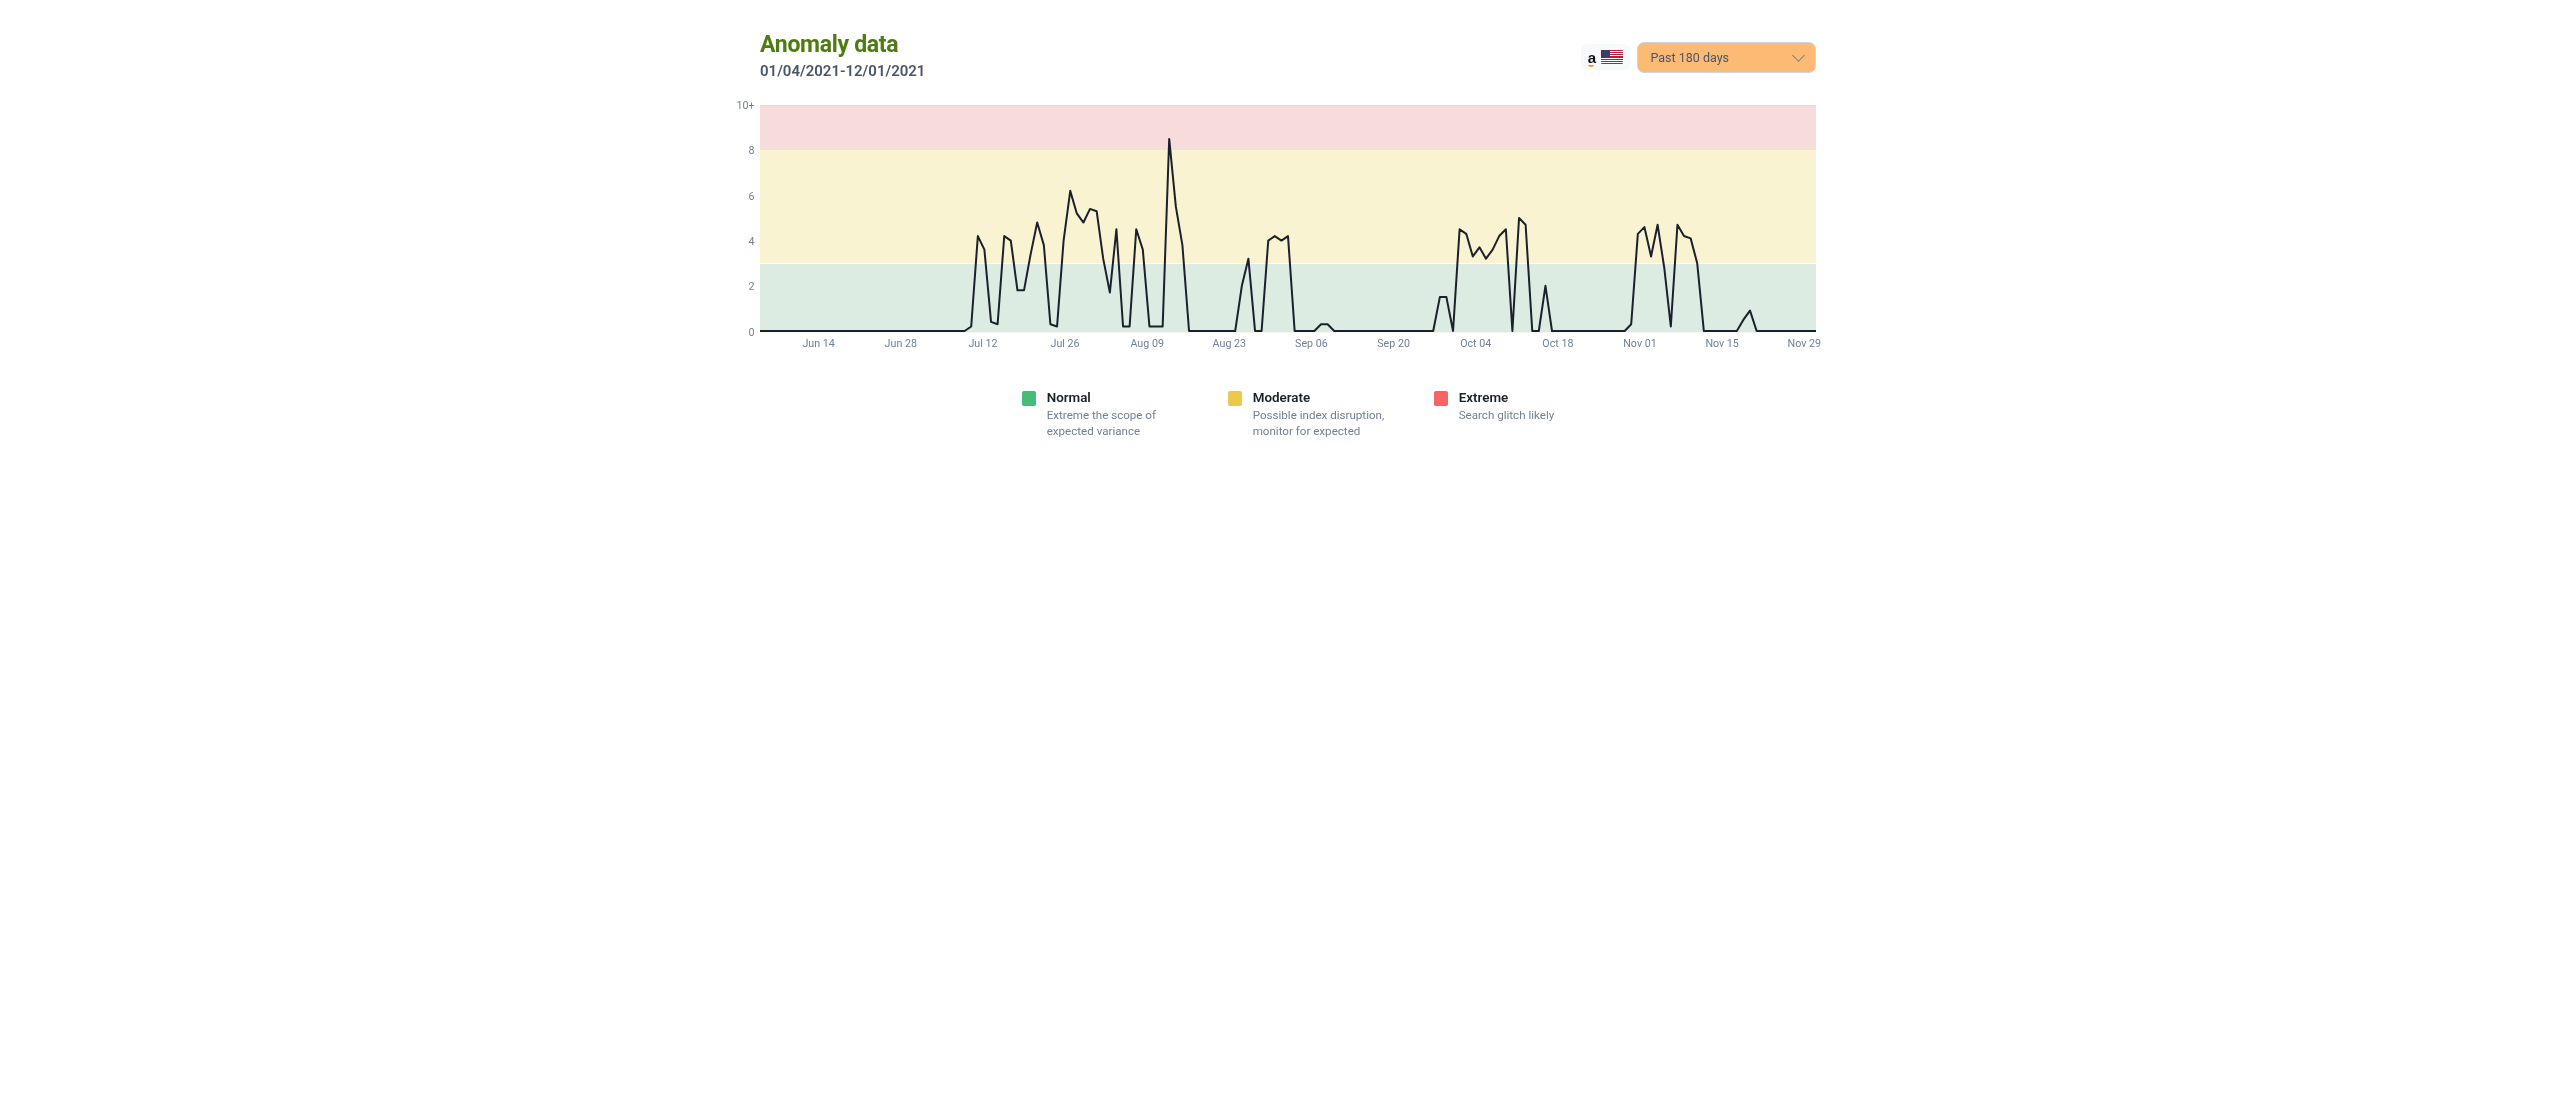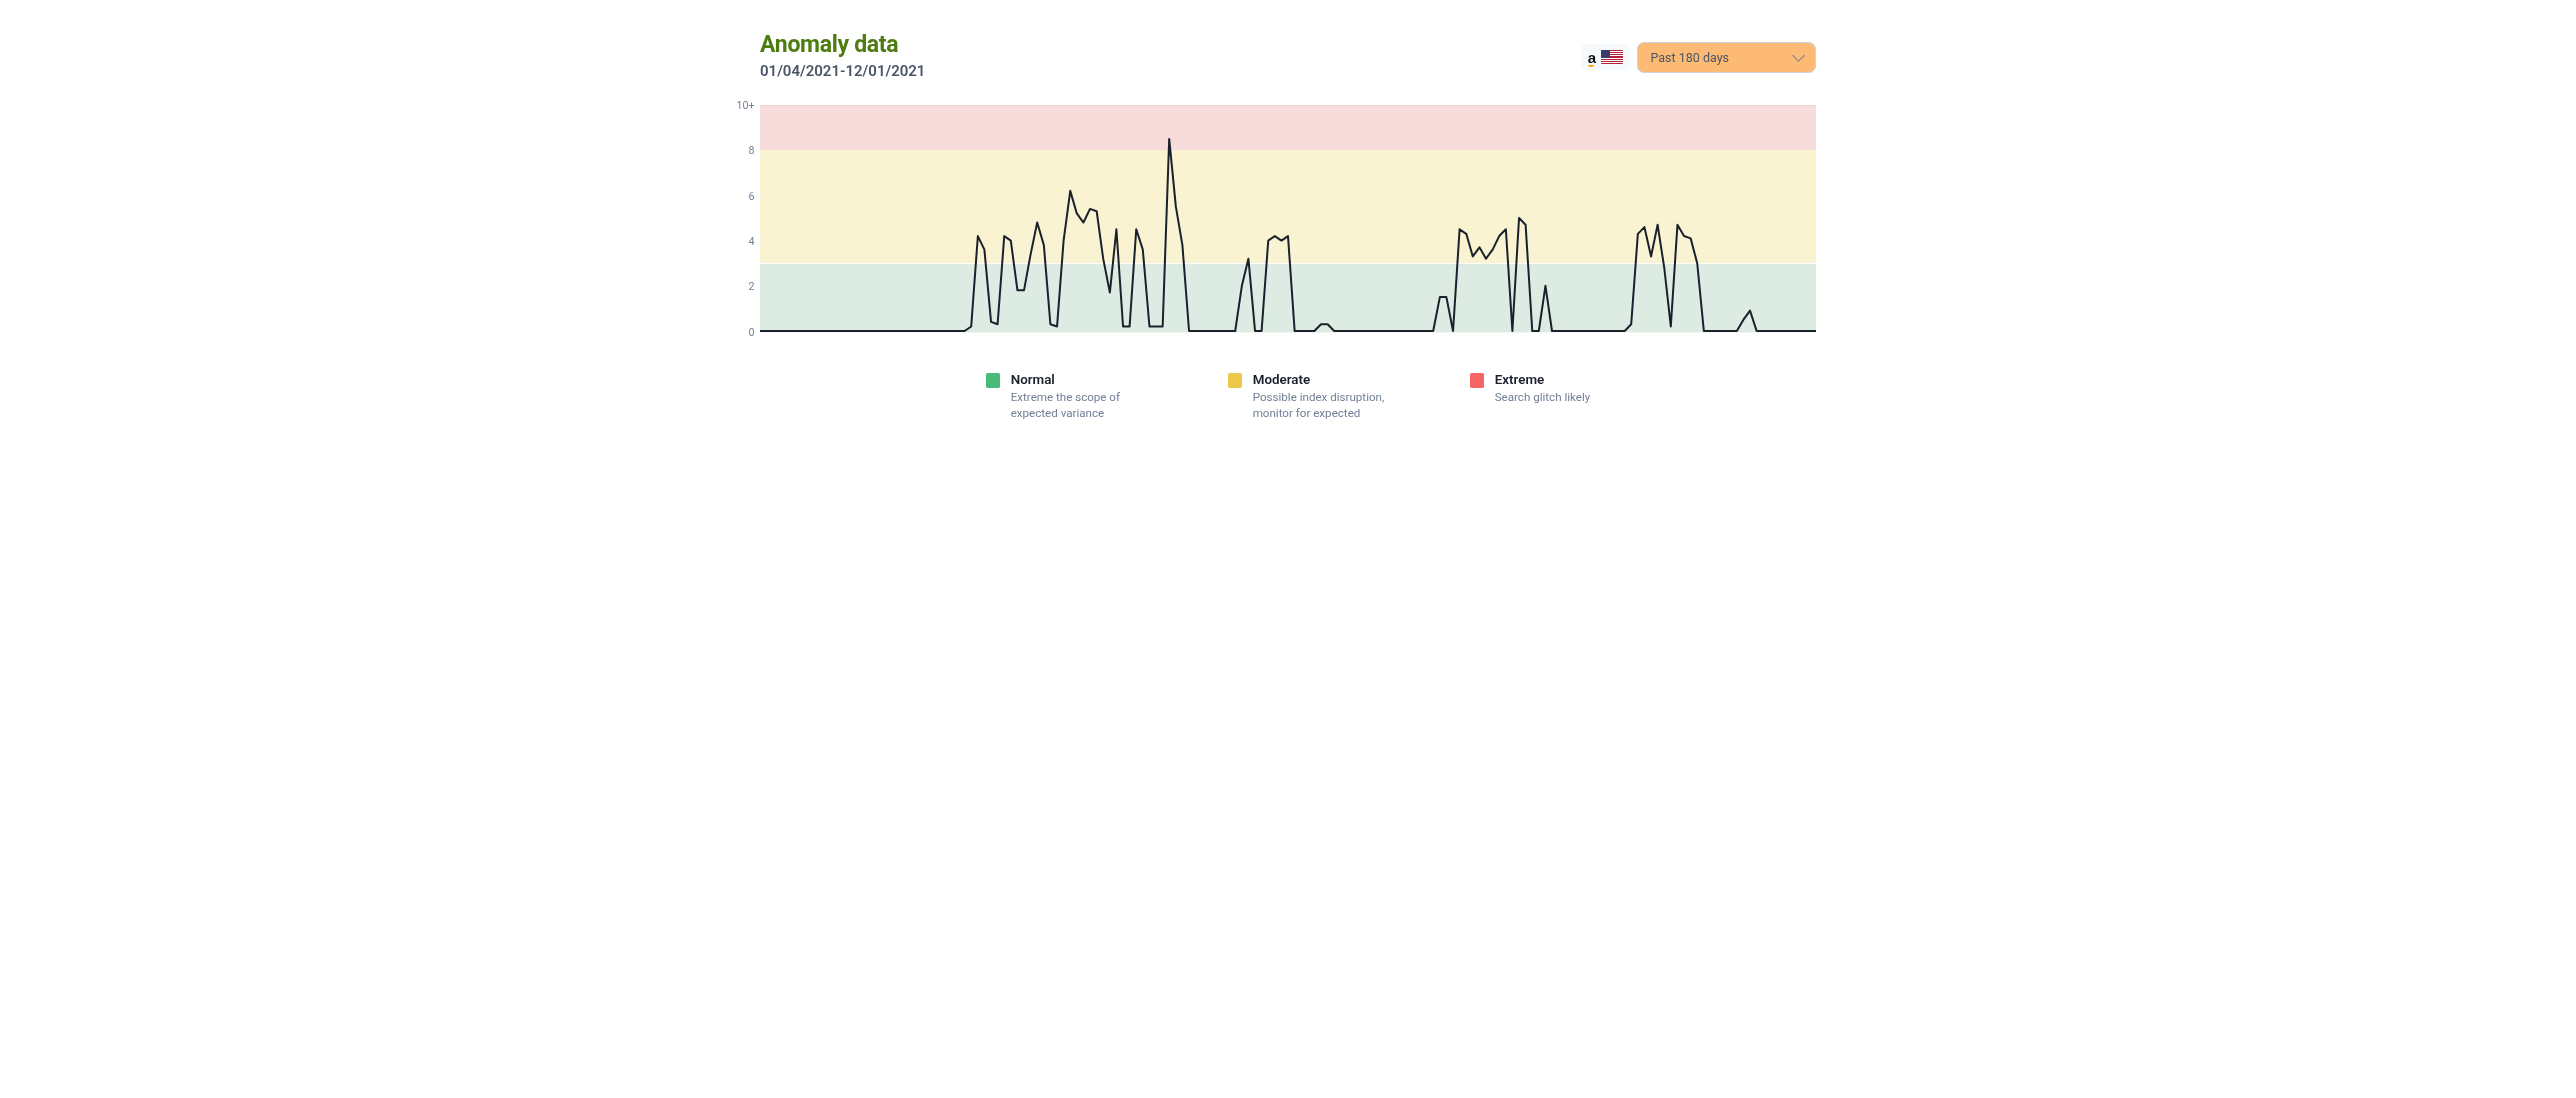--- a/index.html
+++ b/index.html
@@ -148,21 +148,21 @@
   .x-tick{
     position:absolute;
     top:5.4px;
     font-size:10.7px;
     color:#718096;
     transform:translateX(-50%);
     white-space:nowrap;
   }
   .legend{
     display:flex;
-    gap:63px;
+    gap:27px;
     margin:40px auto 0 auto;
     justify-content:center;
     max-width:643px;
   }
   .legend-item{
     display:flex;
     gap:10.7px;
     align-items:flex-start;
     max-width:179px;
   }
@@ -225,20 +225,35 @@
         <div class="grid-line" style="top: 91px;"></div>
         <div class="grid-line" style="top: 136px;"></div>
         <div class="grid-line" style="top: 181px;"></div>
         <div class="grid-line" style="top: 227px;"></div>
         <div class="band" style="top: 45px; height: 113px; background: rgb(250, 243, 209);"></div>
         <div class="band" style="top: 159px; height: 68px; background: rgb(220, 236, 227);"></div>
       <svg class="line" id="svg-line" preserveAspectRatio="none" viewBox="0 0 1000 254">
           <path d="M0.0 254.0 L6.3 254.0 L12.5 254.0 L18.8 254.0 L25.0 254.0 L31.3 254.0 L37.5 254.0 L43.8 254.0 L50.0 254.0 L56.3 254.0 L62.5 254.0 L68.8 254.0 L75.0 254.0 L81.3 254.0 L87.5 254.0 L93.8 254.0 L100.0 254.0 L106.3 254.0 L112.5 254.0 L118.8 254.0 L125.0 254.0 L131.3 254.0 L137.5 254.0 L143.8 254.0 L150.0 254.0 L156.3 254.0 L162.5 254.0 L168.8 254.0 L175.0 254.0 L181.3 254.0 L187.5 254.0 L193.8 254.0 L200.0 248.9 L206.3 147.3 L212.5 162.6 L218.8 243.8 L225.0 246.4 L231.3 147.3 L237.5 152.4 L243.8 208.3 L250.0 208.3 L256.3 167.6 L262.5 132.1 L268.8 157.5 L275.0 246.4 L281.3 248.9 L287.5 152.4 L293.8 96.5 L300.0 121.9 L306.3 132.1 L312.5 116.8 L318.8 119.4 L325.0 172.7 L331.3 210.8 L337.5 139.7 L343.8 248.9 L350.0 248.9 L356.3 139.7 L362.5 162.6 L368.8 248.9 L375.0 248.9 L381.3 248.9 L387.5 38.1 L393.8 114.3 L400.0 157.5 L406.3 254.0 L412.5 254.0 L418.8 254.0 L425.0 254.0 L431.3 254.0 L437.5 254.0 L443.8 254.0 L450.0 254.0 L456.3 203.2 L462.5 172.7 L468.8 254.0 L475.0 254.0 L481.3 152.4 L487.5 147.3 L493.8 152.4 L500.0 147.3 L506.3 254.0 L512.5 254.0 L518.8 254.0 L525.0 254.0 L531.3 246.4 L537.5 246.4 L543.8 254.0 L550.0 254.0 L556.3 254.0 L562.5 254.0 L568.8 254.0 L575.0 254.0 L581.3 254.0 L587.5 254.0 L593.8 254.0 L600.0 254.0 L606.3 254.0 L612.5 254.0 L618.8 254.0 L625.0 254.0 L631.3 254.0 L637.5 254.0 L643.8 215.9 L650.0 215.9 L656.3 254.0 L662.5 139.7 L668.8 144.8 L675.0 170.2 L681.3 160.0 L687.5 172.7 L693.8 162.6 L700.0 147.3 L706.3 139.7 L712.5 254.0 L718.8 127.0 L725.0 134.6 L731.3 254.0 L737.5 254.0 L743.8 203.2 L750.0 254.0 L756.3 254.0 L762.5 254.0 L768.8 254.0 L775.0 254.0 L781.3 254.0 L787.5 254.0 L793.8 254.0 L800.0 254.0 L806.3 254.0 L812.5 254.0 L818.8 254.0 L825.0 246.4 L831.3 144.8 L837.5 137.2 L843.8 170.2 L850.0 134.6 L856.3 182.9 L862.5 248.9 L868.8 134.6 L875.0 147.3 L881.3 149.9 L887.5 177.8 L893.8 254.0 L900.0 254.0 L906.3 254.0 L912.5 254.0 L918.8 254.0 L925.0 254.0 L931.3 241.3 L937.5 231.1 L943.8 254.0 L950.0 254.0 L956.3 254.0 L962.5 254.0 L968.8 254.0 L975.0 254.0 L981.3 254.0 L987.5 254.0 L993.8 254.0 L1000.0 254.0 " fill="none" stroke="#1a202c" stroke-width="2" stroke-linejoin="round" vector-effect="non-scaling-stroke"></path>
         </svg>
     </div>
+    <div class="x-axis" id="x-axis">
+        <div class="x-tick" style="left: 5.55556%;">Jun 14</div>
+        <div class="x-tick" style="left: 13.3333%;">Jun 28</div>
+        <div class="x-tick" style="left: 21.1111%;">Jul 12</div>
+        <div class="x-tick" style="left: 28.8889%;">Jul 26</div>
+        <div class="x-tick" style="left: 36.6667%;">Aug 09</div>
+        <div class="x-tick" style="left: 44.4444%;">Aug 23</div>
+        <div class="x-tick" style="left: 52.2222%;">Sep 06</div>
+        <div class="x-tick" style="left: 60%;">Sep 20</div>
+        <div class="x-tick" style="left: 67.7778%;">Oct 04</div>
+        <div class="x-tick" style="left: 75.5556%;">Oct 18</div>
+        <div class="x-tick" style="left: 83.3333%;">Nov 01</div>
+        <div class="x-tick" style="left: 91.1111%;">Nov 15</div>
+        <div class="x-tick" style="left: 98.8889%;">Nov 29</div>
+      </div>
   </div>
 
   <div class="legend" id="legend">
       <div class="legend-item">
         <div class="swatch sw-green"></div>
         <div class="legend-text">
           <div class="lt">Normal</div>
           <div class="ld">Extreme the scope of expected variance</div>
         </div>
       </div>

